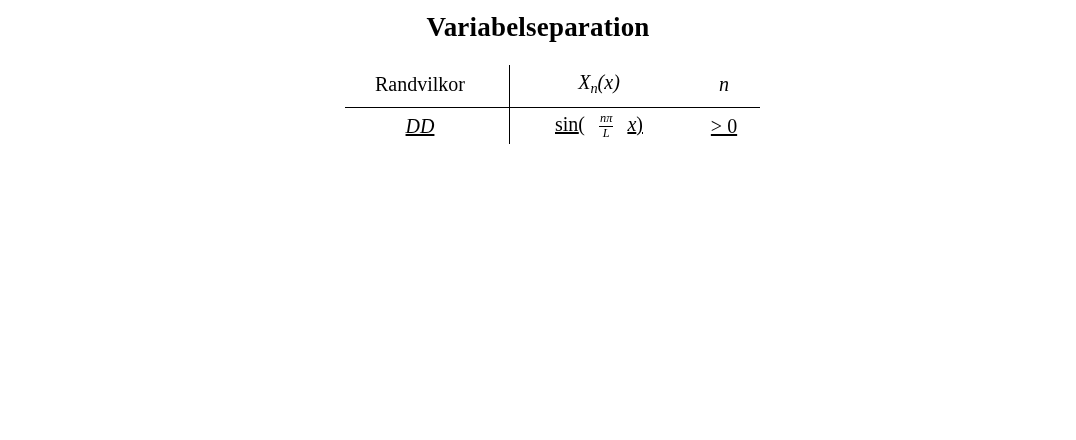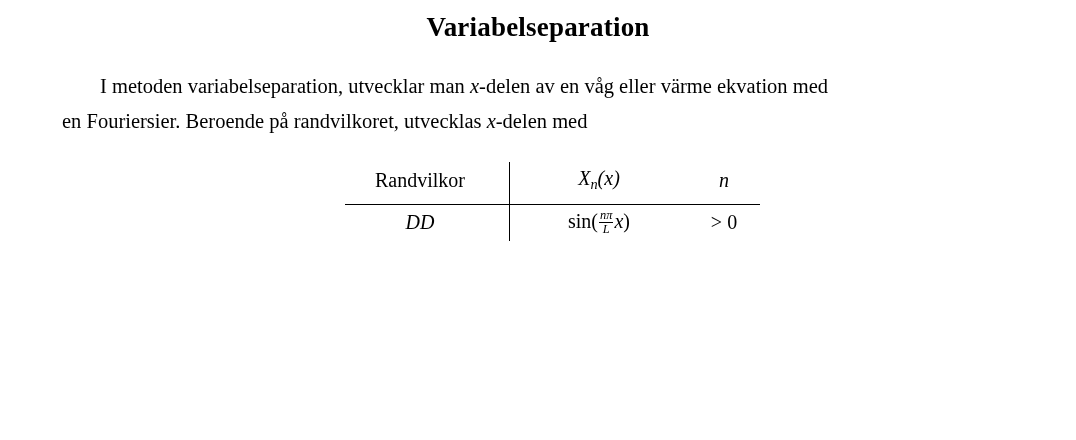--- a/index.html
+++ b/index.html
@@ -79,30 +79,31 @@
     padding-bottom: 4px !important;
   }
   .head-row .c-rand,
   .head-row .c-xn,
   .head-row .c-n {
     border-bottom: 1.4px solid #000;
   }
   .head-row .c-rand { border-bottom: 1.4px solid #000; }
   .data-row td {
     height: 36px;
+    text-decoration: underline;
   }
   .ital { font-style: italic; }
   
   .frac {
     display: inline-block;
     vertical-align: -0.42em;
     text-align: center;
     font-size: 0.62em;
     line-height: 1.05;
-    margin: 0 1px;
+    margin: 0 14px;
   }
   .frac .num {
     display: block;
     border-bottom: 1px solid #000;
     padding: 0 1px;
   }
   .frac .den {
     display: block;
     padding: 0 1px;
   }
@@ -113,24 +114,20 @@
   }
   .upr { font-style: normal; }
 </style>
 </head>
 <body>
 
 <div class="page">
 
   <div class="doc-title">Variabelseparation</div>
 
-  <div class="body-text">
-    <span>I metoden variabelseparation, utvecklar man </span><i class="math">x</i><span>-delen av en våg eller värme ekvation med</span>
-    <span class="line2"><span>en Fouriersier. Beroende på randvilkoret, utvecklas </span><i class="math">x</i><span>-delen med</span></span>
-  </div>
 
   <div class="tbl-wrap">
     <table class="vartable">
       <tbody>
         <tr class="head-row">
           <td class="c-rand">Randvilkor</td>
           <td class="c-xn">
             <i class="ital">X</i><span class="sub">n</span><i class="ital">(x)</i>
           </td>
           <td class="c-n"><i class="ital">n</i></td>

